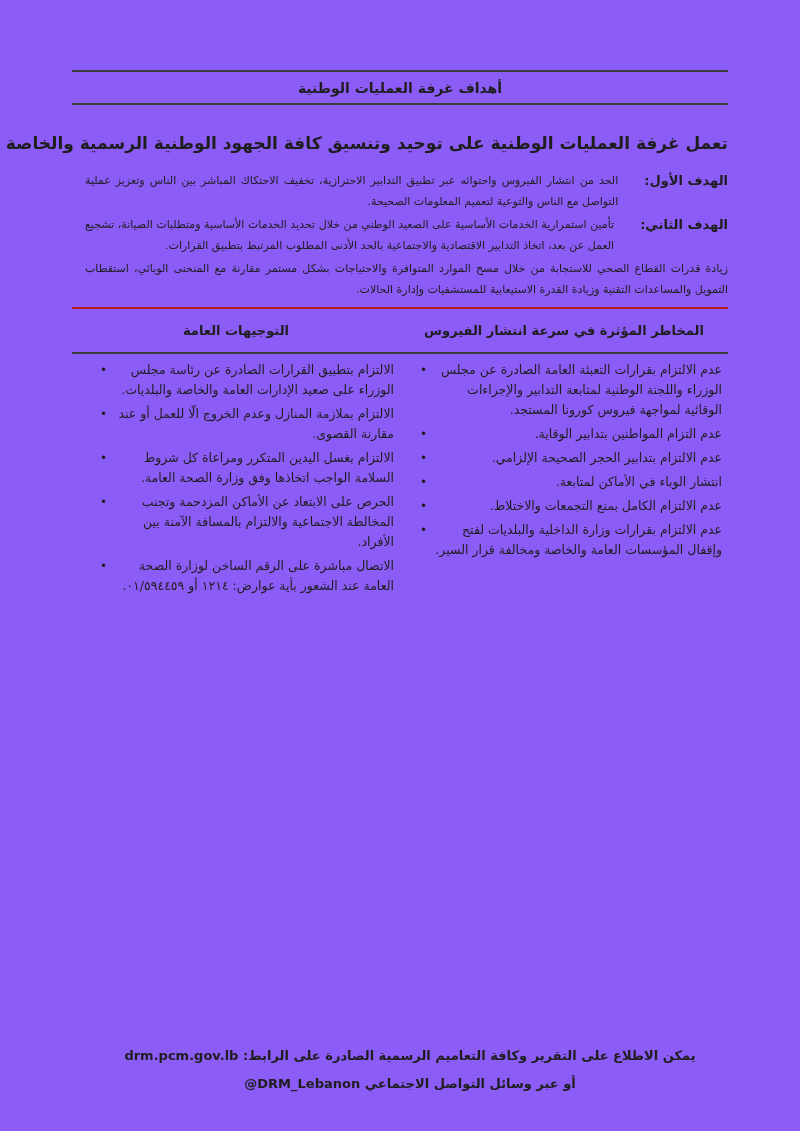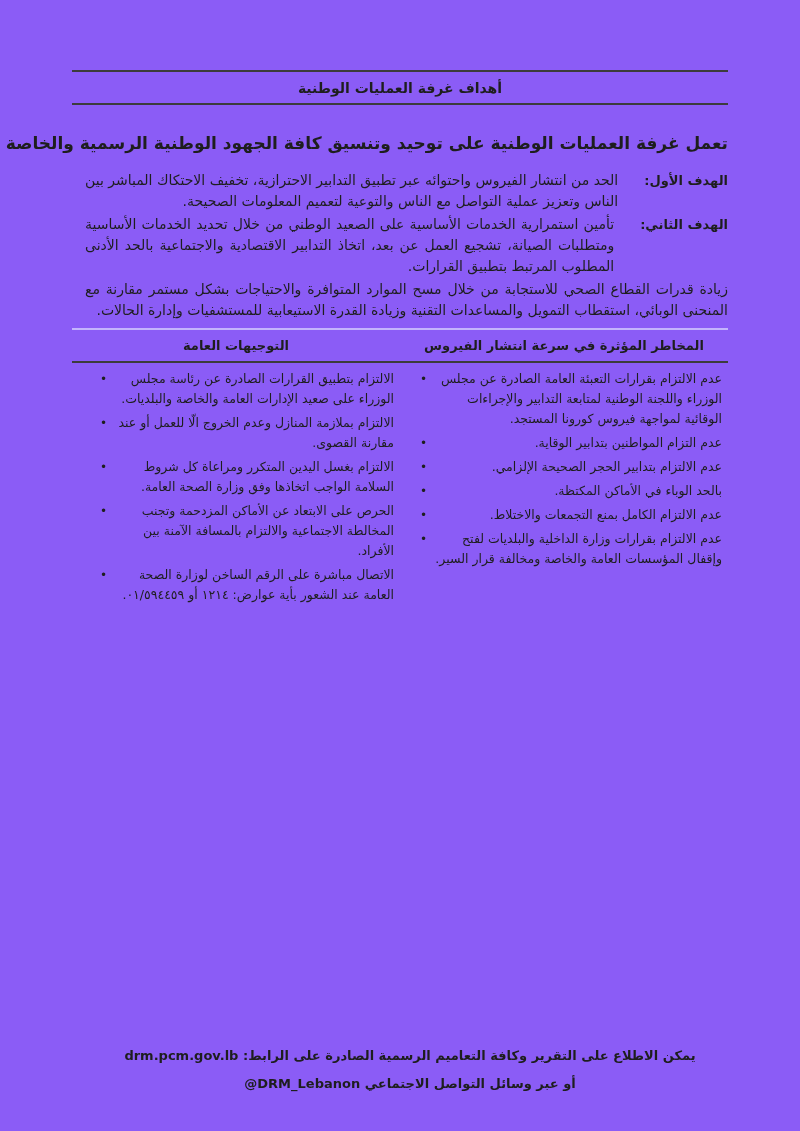--- a/index.html
+++ b/index.html
@@ -11,26 +11,26 @@
                padding:6px 0 5px;text-align:center;}
   .title-block h1{margin:0;font-size:14px;line-height:20px;font-weight:bold;direction:rtl;}
   
   .intro{direction:rtl;text-align:left;font-weight:bold;font-size:17px;line-height:20px;
          margin-top:28px;white-space:nowrap;}
   
   .objectives{margin-top:13px;}
   .obj-row{display:flex;direction:rtl;margin-bottom:2px;}
   .obj-label{flex:0 0 80px;margin-left:26px;font-weight:bold;font-size:13px;line-height:21px;
              text-align:center;white-space:nowrap;}
-  .obj-text{flex:1;direction:rtl;text-align:justify;font-size:14px;line-height:21px;
+  .obj-text{flex:1;direction:rtl;text-align:justify;font-size:11px;line-height:21px;
             padding-left:13px;}
   
   .tbl{margin-top:7px;}
-  .tbl-head{display:flex;direction:ltr;border-top:2px solid #c4b5fd;
-            border-bottom:2px solid #3c3c3c;padding:6px 0;}
+  .tbl-head{display:flex;direction:ltr;border-top:2px solid #b91c1c;
+            border-bottom:2px solid #3c3c3c;padding:12px 0;}
   .tbl-head .th{width:328px;text-align:center;font-weight:bold;font-size:13px;
                 line-height:19px;direction:rtl;}
   .tbl-body{display:flex;direction:ltr;padding-top:6px;}
   .cell{width:328px;box-sizing:border-box;}
   .cell-left{padding-left:28px;padding-right:6px;}
   .cell-right{padding-left:20px;padding-right:6px;}
   .item{display:flex;direction:ltr;margin-bottom:4px;}
   .dot{flex:0 0 14px;font-size:12px;line-height:20px;color:#1e1e1e;direction:ltr;
        text-align:left;}
   .item-text{flex:1;direction:rtl;text-align:right;font-size:12.5px;line-height:20px;}
@@ -103,21 +103,21 @@
         <div class="item">
           <span class="dot">•</span>
           <div class="item-text">عدم التزام المواطنين بتدابير الوقاية.</div>
         </div>
         <div class="item">
           <span class="dot">•</span>
           <div class="item-text">عدم الالتزام بتدابير الحجر الصحيحة الإلزامي.</div>
         </div>
         <div class="item">
           <span class="dot">•</span>
-          <div class="item-text">بالحد الوباء في الأماكن المكتظة.</div>
+          <div class="item-text">انتشار الوباء في الأماكن لمتابعة.</div>
         </div>
         <div class="item">
           <span class="dot">•</span>
           <div class="item-text">عدم الالتزام الكامل بمنع التجمعات والاختلاط.</div>
         </div>
         <div class="item">
           <span class="dot">•</span>
           <div class="item-text">عدم الالتزام بقرارات وزارة الداخلية والبلديات لفتح وإقفال المؤسسات العامة والخاصة ومخالفة قرار السير.</div>
         </div>
       </div>

